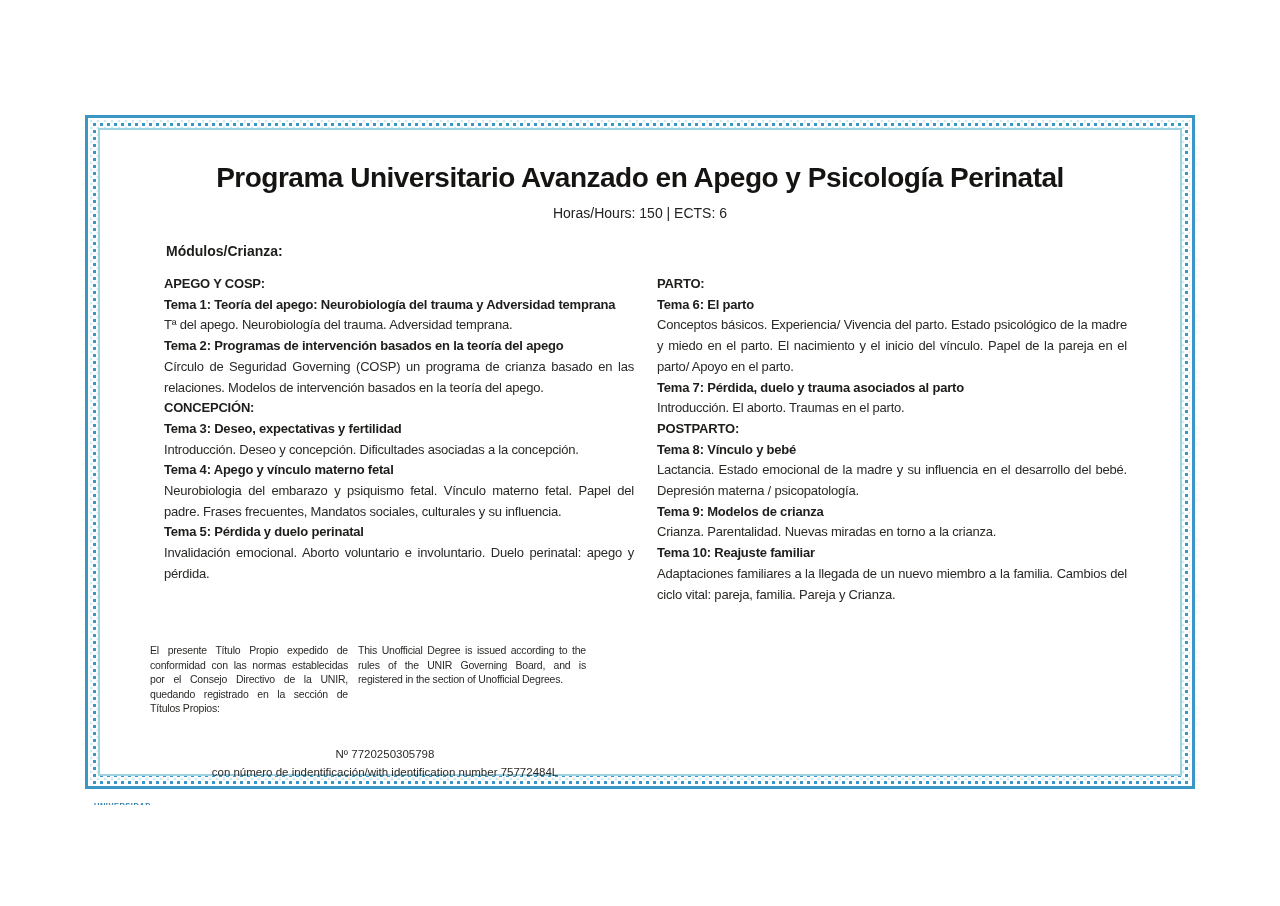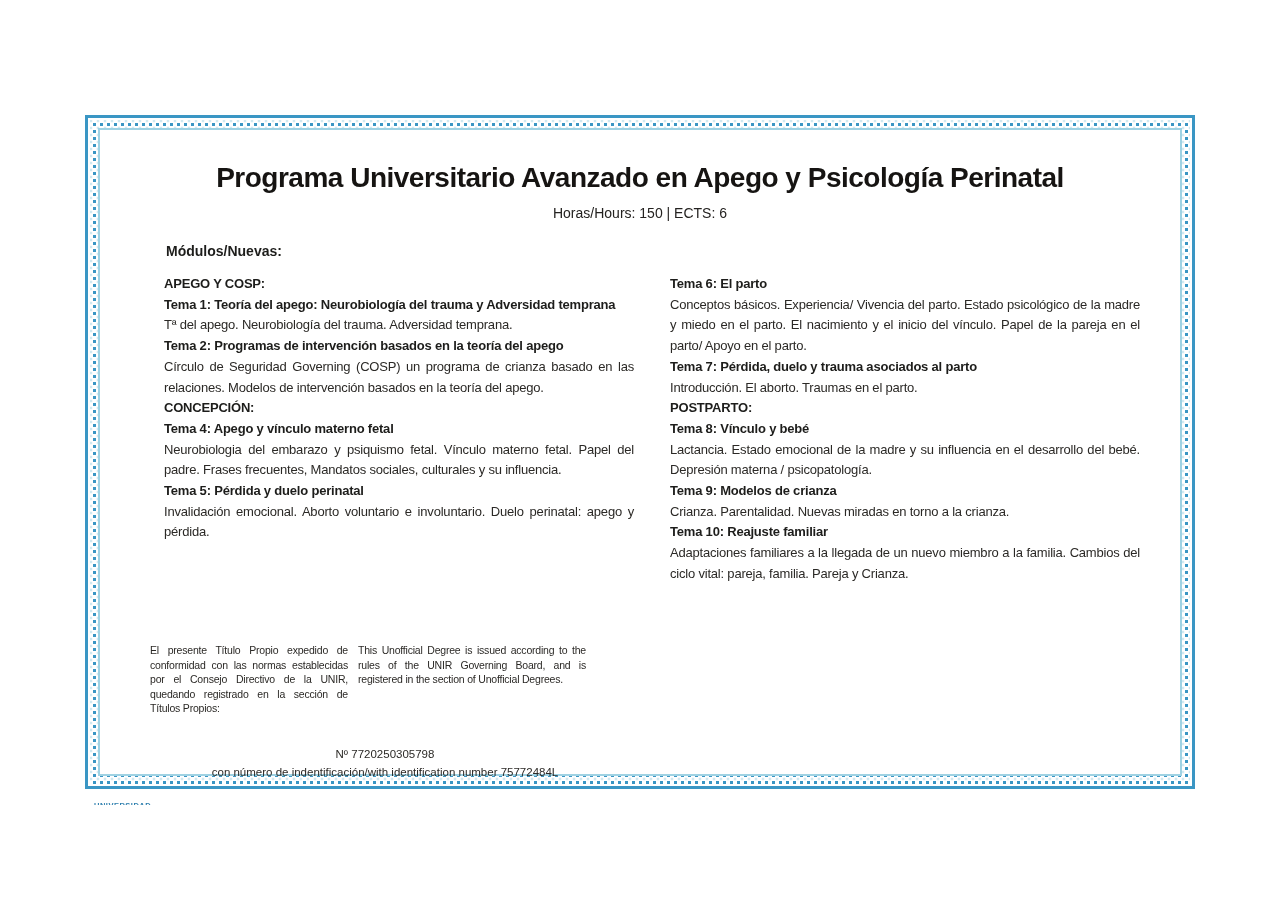--- a/index.html
+++ b/index.html
@@ -18,21 +18,21 @@
     background-position:1px 1px, 4.5px 4.5px; }
   .content { position:relative; width:100%; height:100%; background:#fff;
     border:2px solid var(--border-light,#9fd2e3); }
 
   .title-block { position:absolute; top:32px; left:0; right:0; text-align:center; }
   .doc-title { font-size:28px; font-weight:bold; letter-spacing:-0.5px; color:#161412; }
   .doc-subtitle { margin-top:11px; font-size:14px; font-weight:normal; color:#242220; }
 
   .modules-label { position:absolute; top:113px; left:66px; font-size:14px; font-weight:bold; }
 
-  .columns { position:absolute; top:144px; left:64px; display:flex; gap:36px;justify-content:center; }
+  .columns { position:absolute; top:144px; left:64px; display:flex; gap:23px;justify-content:center; }
   .col { width:470px; }
   .col p { font-size:13px; line-height:20.7px; letter-spacing:-0.2px; }
   .col p.section { font-weight:bold; }
   .col p.heading { font-weight:bold; white-space:nowrap; }
   .col p.body { text-align:justify; color:#2b2926; }
 
   .legal { position:absolute; top:513px; left:50px; width:470px; }
   .legal-cols { display:flex; gap:10px; }
   .legal-cols p { font-size:10.5px; line-height:14.6px; letter-spacing:-0.2px;
     text-align:justify; color:#2b2926; }
@@ -57,36 +57,39 @@
 
   <div class="frame">
     <div class="lace">
       <div class="content">
 
         <div class="title-block">
           <h1 class="doc-title">Programa Universitario Avanzado en Apego y Psicología Perinatal</h1>
           <div class="doc-subtitle">Horas/Hours: 150 | ECTS: 6</div>
         </div>
 
-        <div class="modules-label">Módulos/Nuevas:</div>
+        <div class="modules-label">Módulos/Crianza:</div>
 
         <div class="columns">
           <div class="col">
               <p class="section">APEGO Y COSP:</p>
               <p class="heading">Tema 1: Teoría del apego: Neurobiología del trauma y Adversidad temprana</p>
               <p class="body">Tª del apego. Neurobiología del trauma. Adversidad temprana.</p>
               <p class="heading">Tema 2: Programas de intervención basados en la teoría del apego</p>
               <p class="body">Círculo de Seguridad Governing (COSP) un programa de crianza basado en las relaciones. Modelos de intervención basados en la teoría del apego.</p>
               <p class="section">CONCEPCIÓN:</p>
+              <p class="heading">Tema 3: Deseo, expectativas y fertilidad</p>
+              <p class="body">Introducción. Deseo y concepción. Dificultades asociadas a la concepción.</p>
               <p class="heading">Tema 4: Apego y vínculo materno fetal</p>
               <p class="body">Neurobiologia del embarazo y psiquismo fetal. Vínculo materno fetal. Papel del padre. Frases frecuentes, Mandatos sociales, culturales y su influencia.</p>
               <p class="heading">Tema 5: Pérdida y duelo perinatal</p>
               <p class="body">Invalidación emocional. Aborto voluntario e involuntario. Duelo perinatal: apego y pérdida.</p>
             </div>
           <div class="col">
+              <p class="section">PARTO:</p>
               <p class="heading">Tema 6: El parto</p>
               <p class="body">Conceptos básicos. Experiencia/ Vivencia del parto. Estado psicológico de la madre y miedo en el parto. El nacimiento y el inicio del vínculo. Papel de la pareja en el parto/ Apoyo en el parto.</p>
               <p class="heading">Tema 7: Pérdida, duelo y trauma asociados al parto</p>
               <p class="body">Introducción. El aborto. Traumas en el parto.</p>
               <p class="section">POSTPARTO:</p>
               <p class="heading">Tema 8: Vínculo y bebé</p>
               <p class="body">Lactancia. Estado emocional de la madre y su influencia en el desarrollo del bebé. Depresión materna / psicopatología.</p>
               <p class="heading">Tema 9: Modelos de crianza</p>
               <p class="body">Crianza. Parentalidad. Nuevas miradas en torno a la crianza.</p>
               <p class="heading">Tema 10: Reajuste familiar</p>

